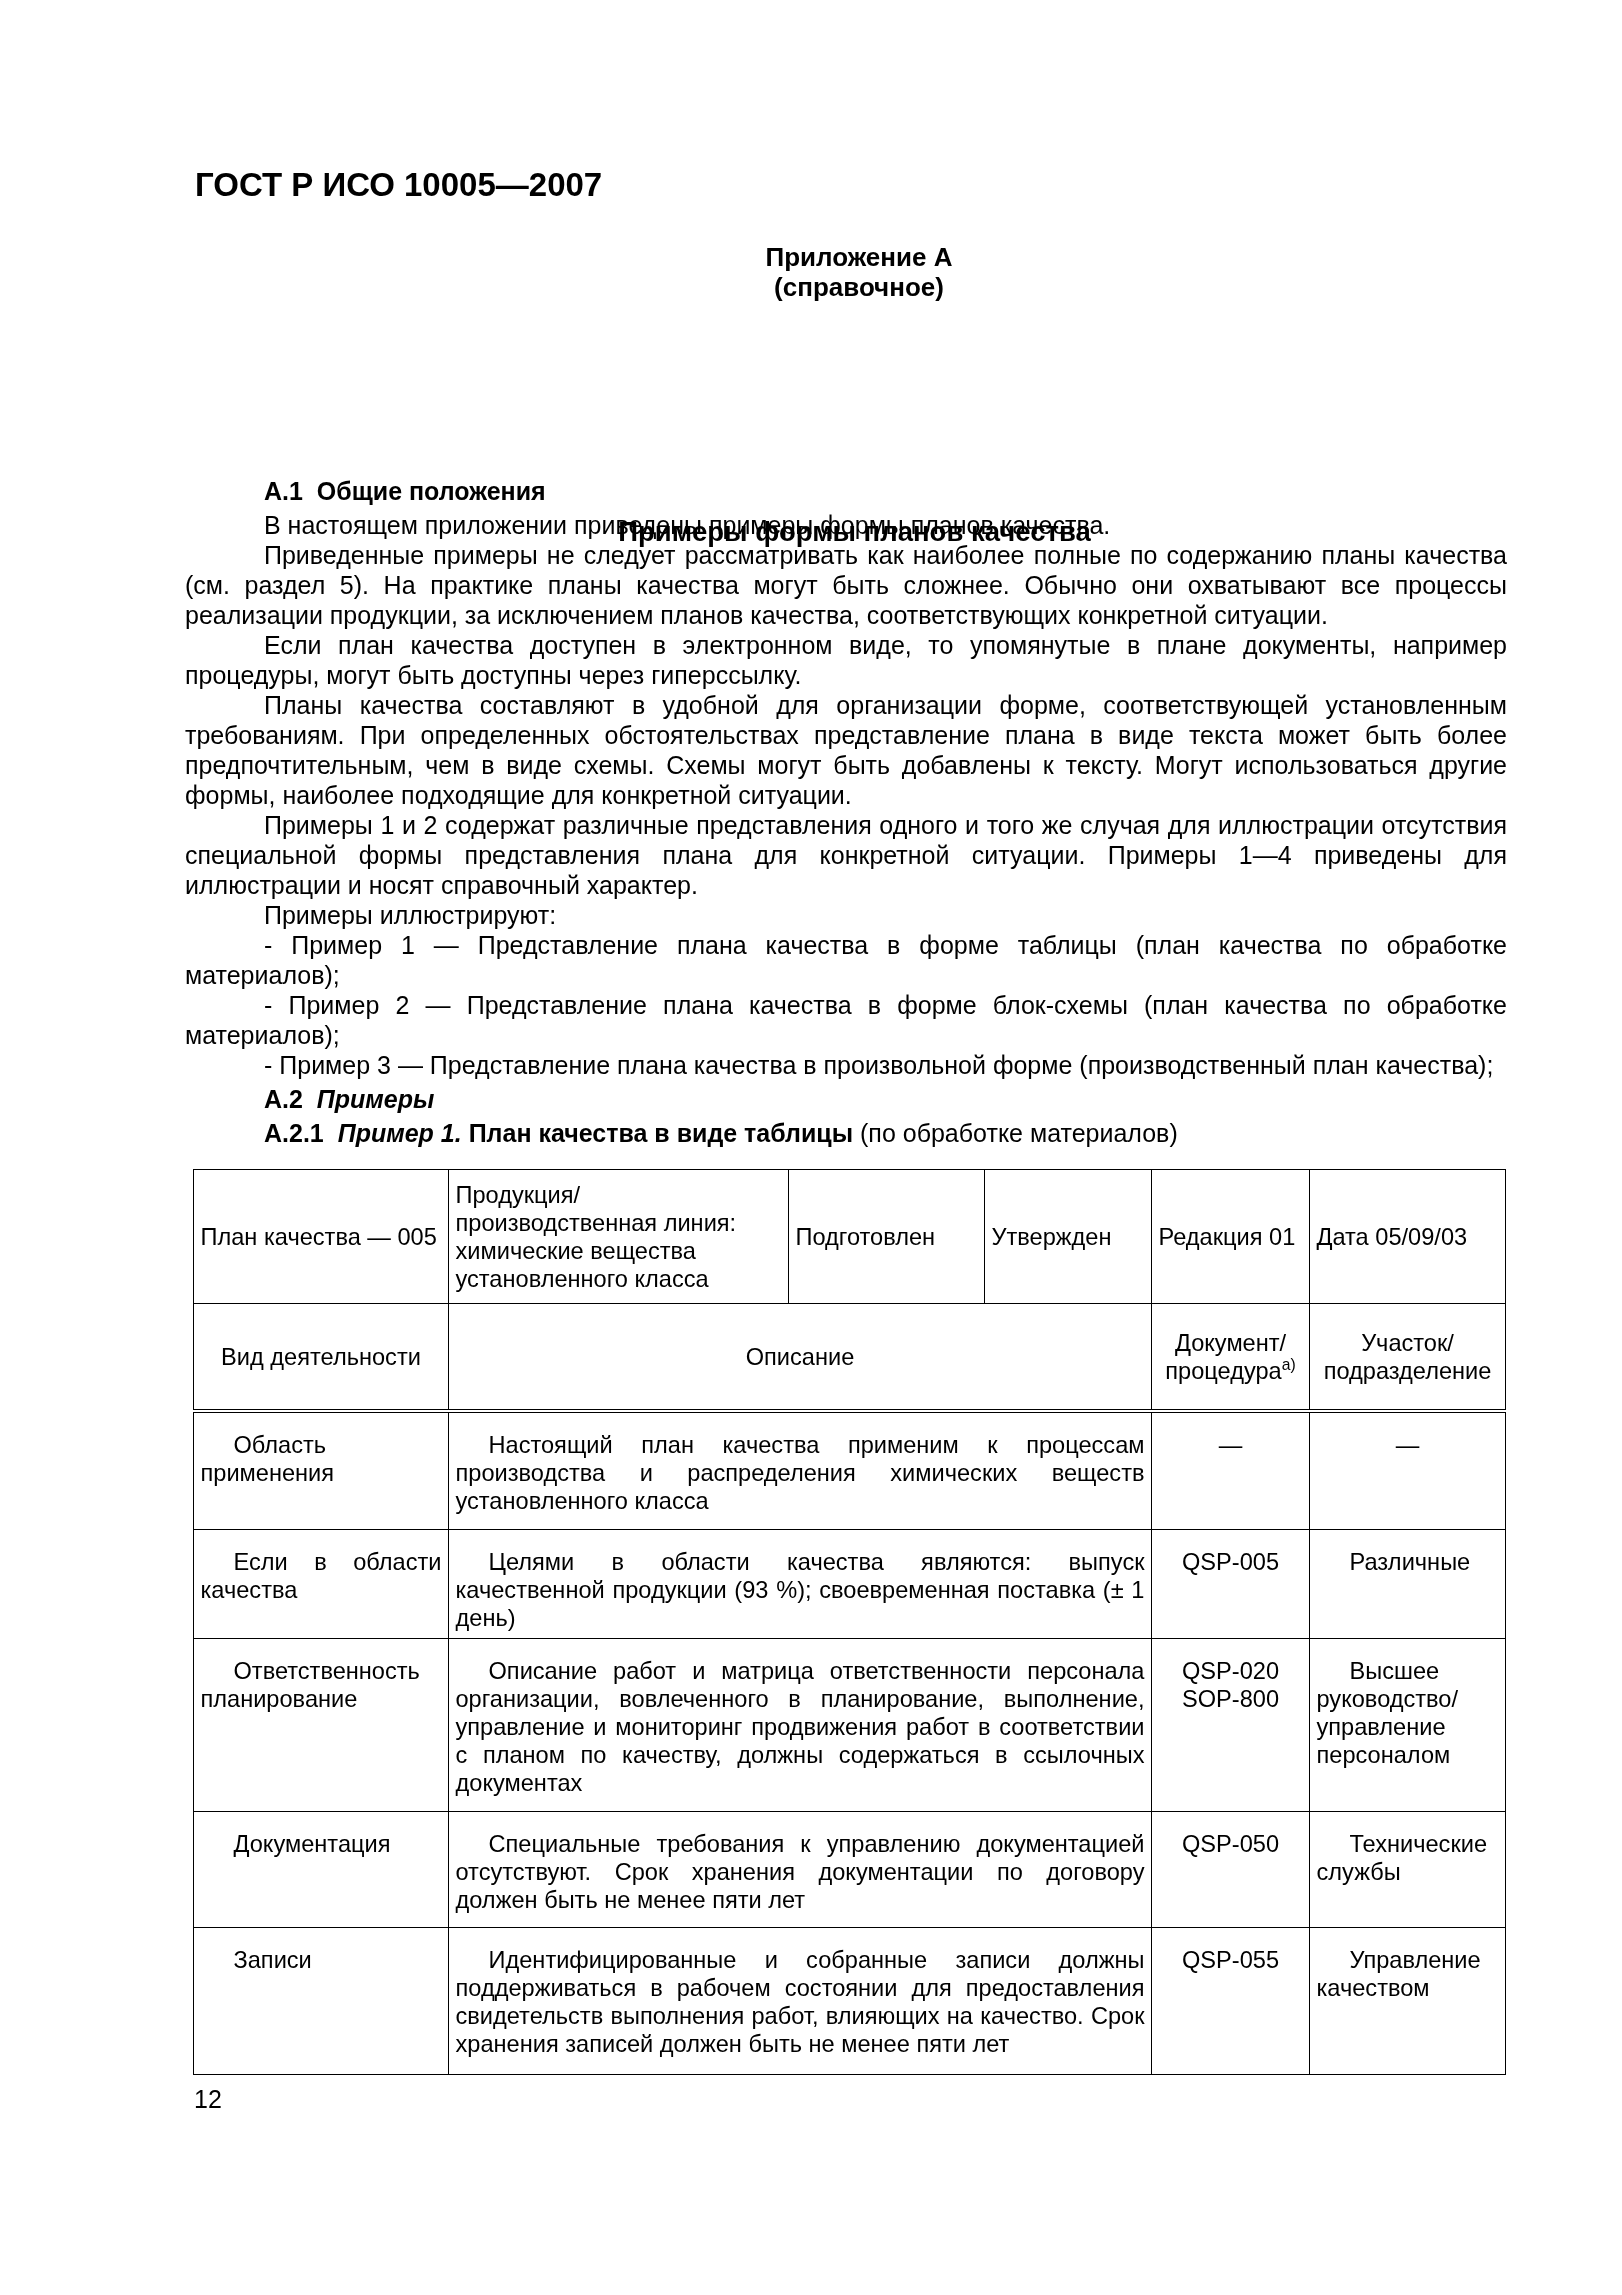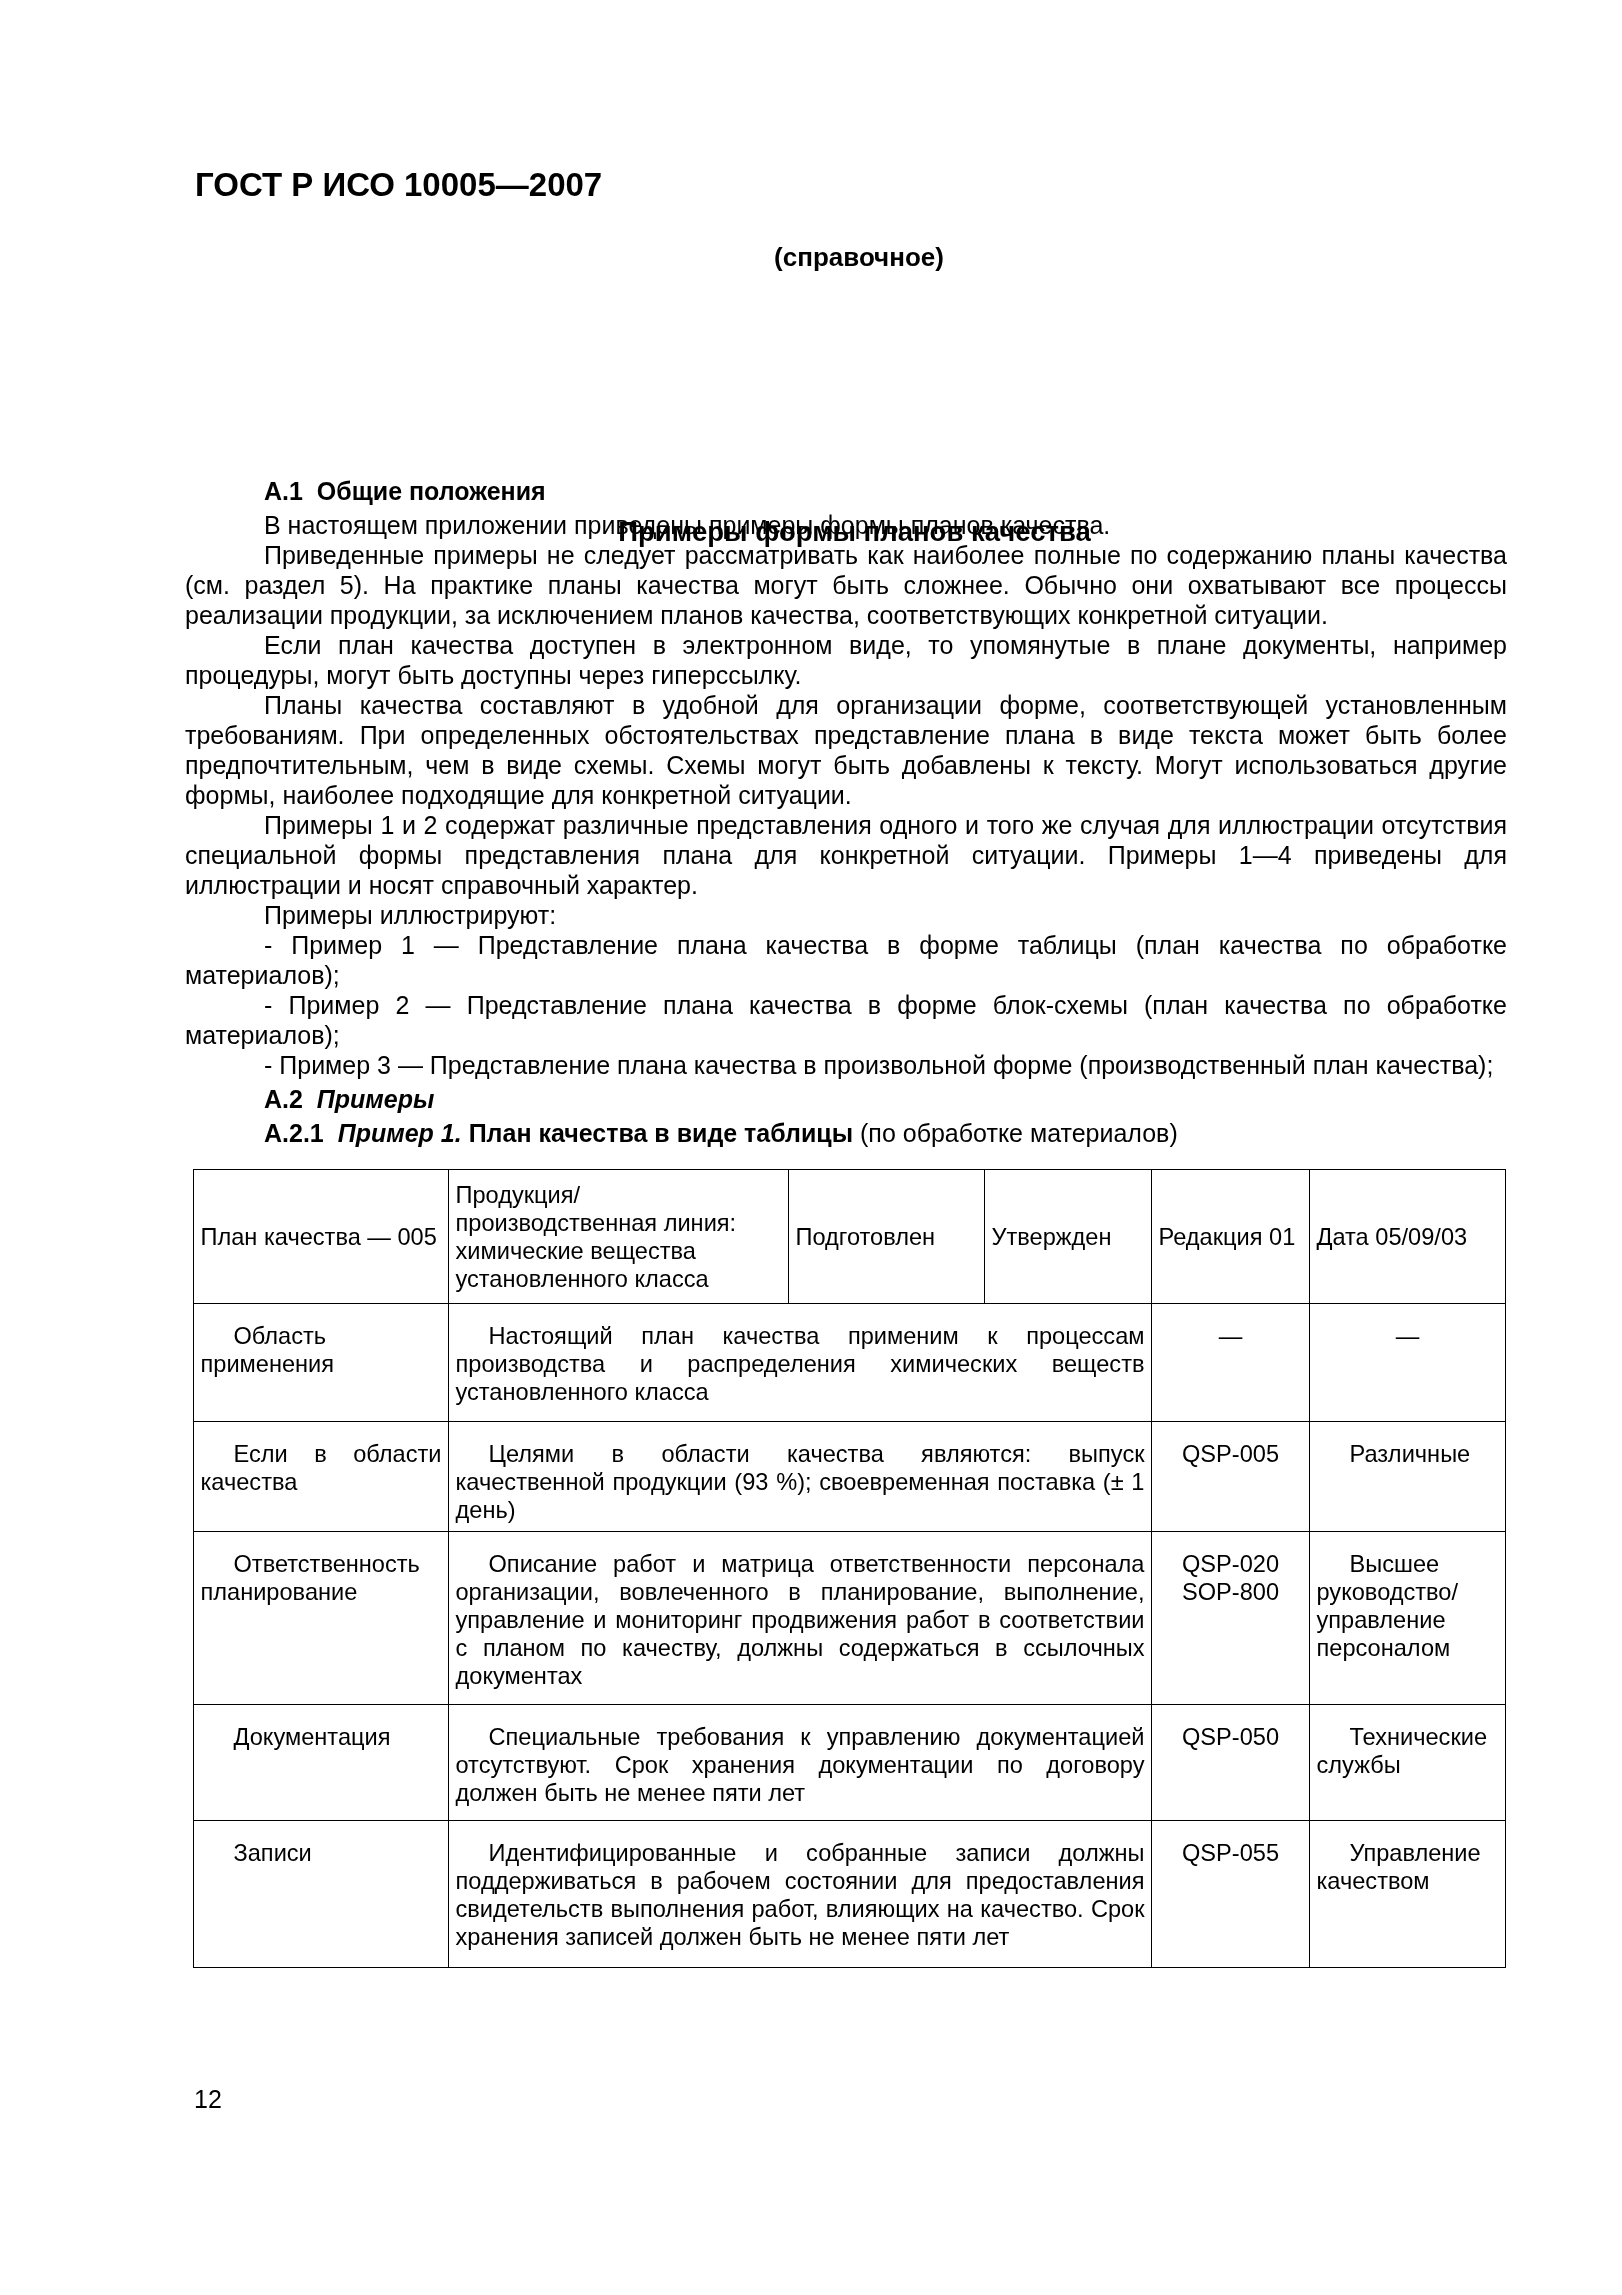--- a/index.html
+++ b/index.html
@@ -49,20 +49,21 @@
   table.plan td.area { text-align: left; }
   sup { font-size: 15.7px; line-height: 0; }
   .page-num { left: 194px; top: 2084px; font-size: 25px; line-height: 30px; }
 </style>
 </head>
 <body>
 
 <div class="abs doc-code">ГОСТ Р ИСО 10005—2007</div>
 
 <div class="abs annex">
+  <div>Приложение А</div>
   <div>(справочное)</div>
 </div>
 
 <div class="abs main-title">Примеры формы планов качества</div>
 
 <div class="abs body" style="top:476px;">
   <p class="h"><span>А.1</span>&nbsp;&nbsp;<span>Общие положения</span></p>
   <div style="height:3.9px"></div>
   <p>В настоящем приложении приведены примеры формы планов качества.</p>
   <p>Приведенные примеры не следует рассматривать как наиболее полные по содержанию планы качества (см. раздел 5). На практике планы качества могут быть сложнее. Обычно они охватывают все процессы реализации продукции, за исключением планов качества, соответствующих конкретной ситуации.</p>
@@ -92,20 +93,26 @@
   </colgroup>
   <tbody>
       <tr class="h1">
     <td>План качества — 005</td>
     <td class="thin-l">Продукция/производственная линия: химические вещества установленного класса</td>
     <td class="thin-l">Подготовлен</td>
     <td class="thin-l">Утвержден</td>
     <td>Редакция 01</td>
     <td>Дата 05/09/03</td>
   </tr>
+  <tr class="h2">
+    <td>Вид деятельности</td>
+    <td class="thin-l" colspan="3">Описание</td>
+    <td class="thin-l"><span>Документ/ процедура</span><sup>а)</sup></td>
+    <td class="thin-l">Участок/ подразделение</td>
+  </tr>
 
   <tr class="r" style="height:118px">
     <td class="act"><span class="ind"></span><span>Область применения</span></td>
     <td class="desc thin-l" colspan="3"><span class="ind"></span><span>Настоящий план качества применим к процессам производства и распределения химических веществ установленного класса</span></td>
     <td class="doc thin-l">—</td>
     <td class="doc thin-l">—</td>
   </tr>
   <tr class="r" style="height:90px">
     <td class="act"><span class="ind"></span><span>Если в области качества</span></td>
     <td class="desc thin-l" colspan="3"><span class="ind"></span><span>Целями в области качества являются: выпуск качественной продукции (93 %); своевременная поставка (± 1 день)</span></td>

